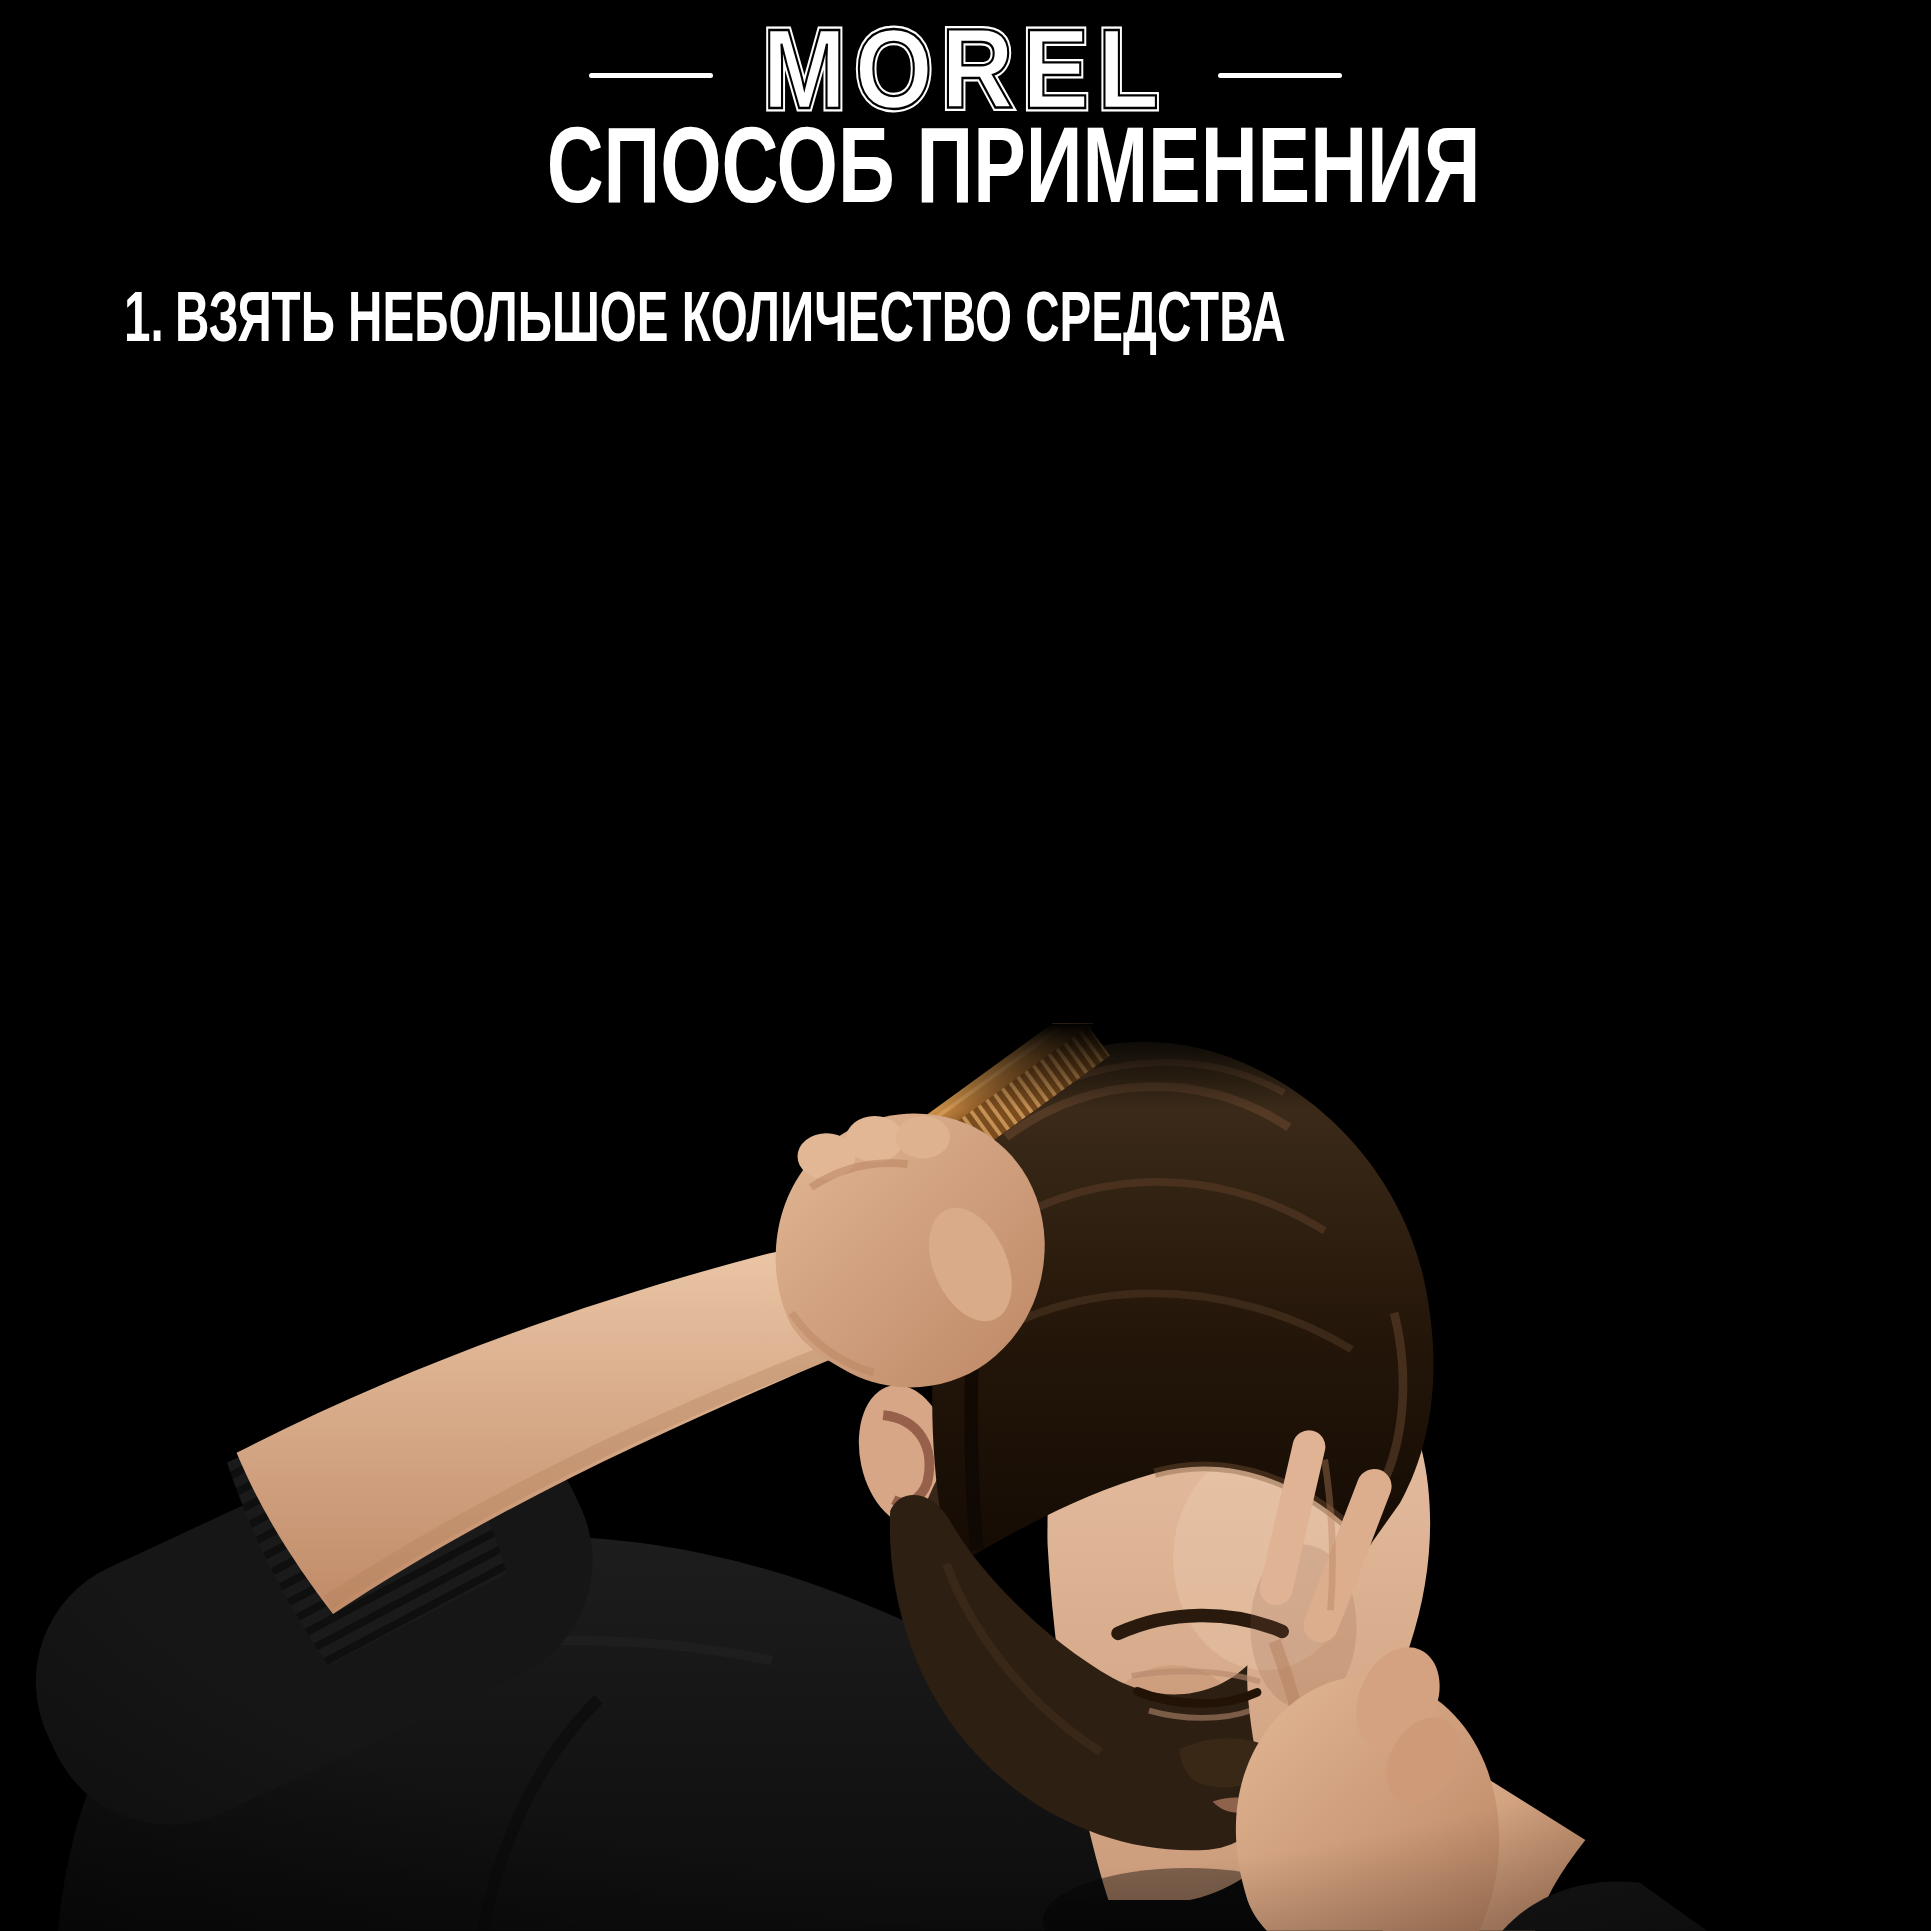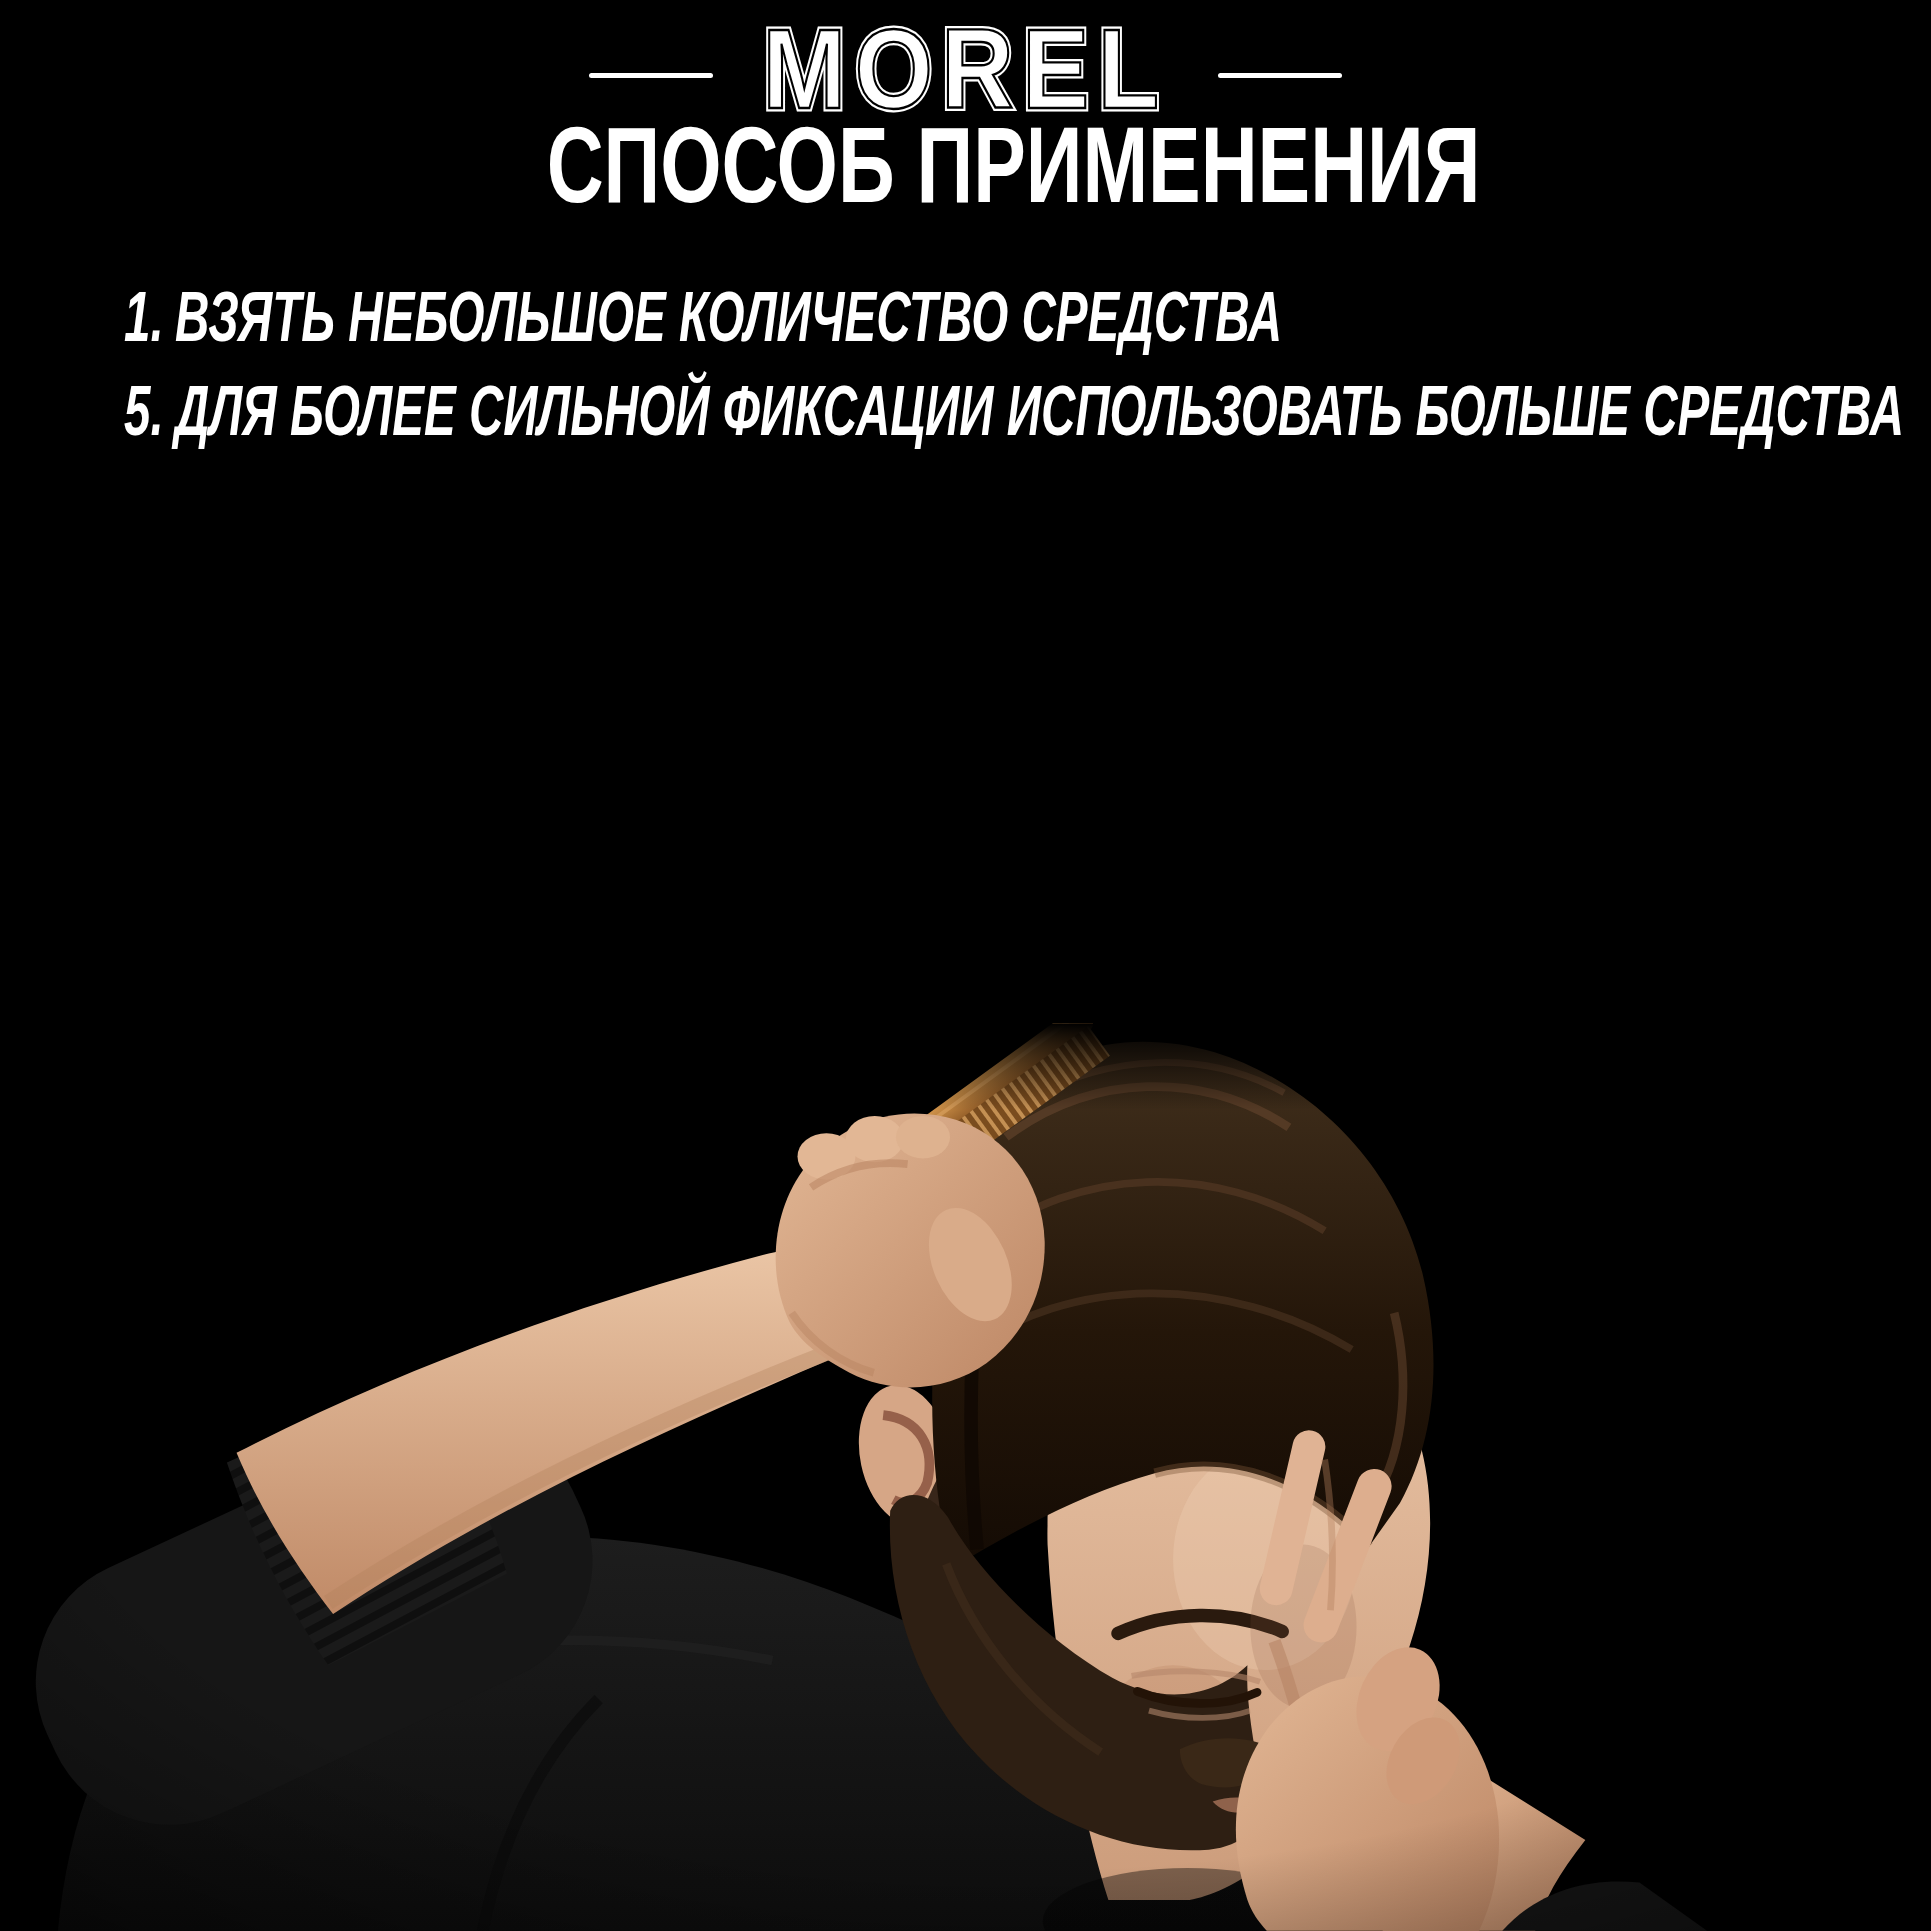--- a/index.html
+++ b/index.html
@@ -14,21 +14,21 @@
              -webkit-text-stroke:6.8px #fff;white-space:nowrap;}
   .logo-inline{position:absolute;left:0;top:0;font-size:114px;font-weight:700;letter-spacing:9.7px;line-height:1.0;
              color:transparent;-webkit-text-stroke:2.4px #000;white-space:nowrap;pointer-events:none;}
 
   
   .title-row{position:absolute;top:112px;left:0;width:100%;text-align:center;margin-left:48px;}
   .title{display:inline-block;font-size:108px;font-weight:700;line-height:106px;white-space:nowrap;
          transform:scaleX(0.73);transform-origin:50% 50%;}
 
   
-  .list{position:absolute;top:270px;left:124px;right:0;font-style:italic;}
+  .list{position:absolute;top:270px;left:124px;right:0;}
   .line{white-space:nowrap;font-weight:700;font-size:70px;line-height:94px;
         transform:scaleX(0.68);transform-origin:0 50%;}
   .num{display:inline-block;min-width:75px;}
   .cont{padding-left:75px;}
 
   
   .photo{position:absolute;top:1023px;left:0;width:1931px;height:908px;}
 </style>
 </head>
 <body>
@@ -44,23 +44,20 @@
     <div class="dash"></div>
   </div>
 
   <div class="title-row">
     <span class="title">СПОСОБ ПРИМЕНЕНИЯ</span>
   </div>
 
   <div class="list">
     <div class="item">
       <div class="line"><span class="num">1.</span><span class="txt">ВЗЯТЬ НЕБОЛЬШОЕ КОЛИЧЕСТВО СРЕДСТВА</span></div>
-    </div>
-    <div class="item">
-      <div class="line"><span class="num">5.</span><span class="txt">ДЛЯ БОЛЕЕ СИЛЬНОЙ ФИКСАЦИИ ИСПОЛЬЗОВАТЬ БОЛЬШЕ СРЕДСТВА</span></div>
     </div>
   </div>
 
   <svg class="photo" width="1931" height="908" viewBox="0 0 2000 940" xmlns="http://www.w3.org/2000/svg">
     <defs>
       <linearGradient id="gArm" x1="0" y1="0" x2="0" y2="1">
         <stop offset="0" stop-color="#eac5a5"></stop>
           <stop offset="1" stop-color="#c08a67"></stop>
       </linearGradient>
       <linearGradient id="gHand" x1="0" y1="0" x2="1" y2="1">

